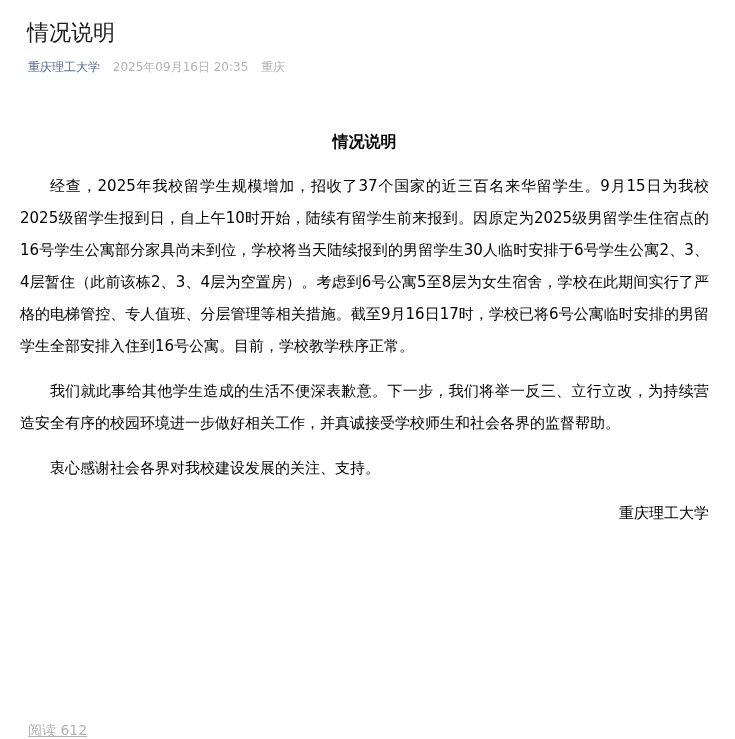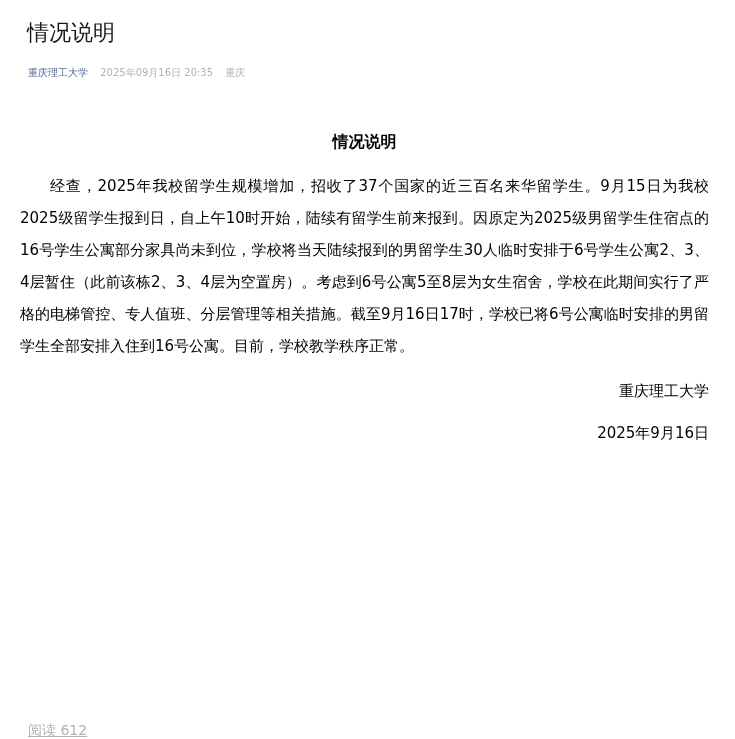--- a/index.html
+++ b/index.html
@@ -21,22 +21,22 @@
       top: 18px;
       font-size: 22px;
       line-height: 30px;
       color: #1a1a1a;
       margin: 0;
       font-weight: normal;
     }
     .meta {
       position: absolute;
       left: 28px;
-      top: 62px;
-      font-size: 10px;
+      top: 56px;
+      font-size: 12px;
       line-height: 22px;
       white-space: nowrap;
     }
     .meta .author {
       color: #576b95;
       margin-right: 9px;
     }
     .meta .time {
       color: #b2b2b2;
       margin-right: 9px;
@@ -90,17 +90,18 @@
 
 <div class="meta">
   <span class="author">重庆理工大学</span>
   <span class="time">2025年09月16日 20:35</span>
   <span class="location">重庆</span>
 </div>
 
 <div class="article">
   <p class="article-heading">情况说明</p>
   <p class="para">经查，2025年我校留学生规模增加，招收了37个国家的近三百名来华留学生。9月15日为我校2025级留学生报到日，自上午10时开始，陆续有留学生前来报到。因原定为2025级男留学生住宿点的16号学生公寓部分家具尚未到位，学校将当天陆续报到的男留学生30人临时安排于6号学生公寓2、3、4层暂住（此前该栋2、3、4层为空置房）。考虑到6号公寓5至8层为女生宿舍，学校在此期间实行了严格的电梯管控、专人值班、分层管理等相关措施。截至9月16日17时，学校已将6号公寓临时安排的男留学生全部安排入住到16号公寓。目前，学校教学秩序正常。</p>
+  <p class="para">我们就此事给其他学生造成的生活不便深表歉意。下一步，我们将举一反三、立行立改，为持续营造安全有序的校园环境进一步做好相关工作，并真诚接受学校师生和社会各界的监督帮助。</p>
+  <p class="para">衷心感谢社会各界对我校建设发展的关注、支持。</p>
   <p class="sign org">重庆理工大学</p>
-  <p class="sign date">2025年9月16日</p>
 </div>
 
 <div class="read-count">阅读 612</div>
 
 </body></html>

